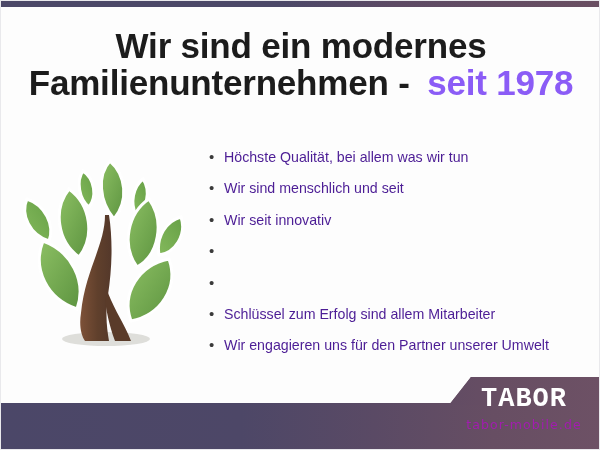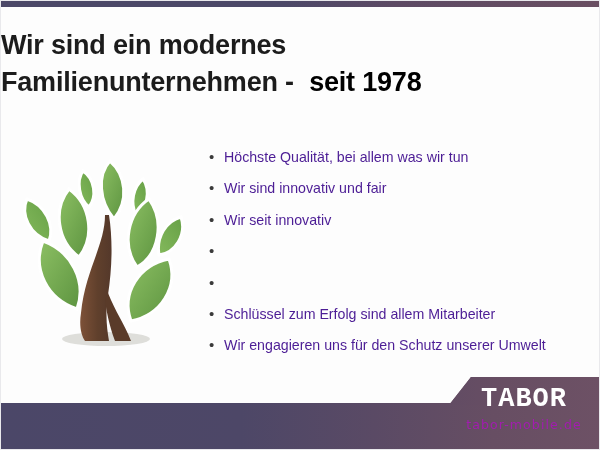--- a/index.html
+++ b/index.html
@@ -33,32 +33,32 @@
     height: 6px;
     background: linear-gradient(to right, #4c4868 0%, #4c4868 47%, #5d4a64 66%, #6a4f62 100%);
   }
 
   
   .headline {
     position: absolute;
     left: 0;
     top: 26px;
     width: 600px;
-    text-align: left;
-    font-size: 27px;
+    text-align: center;
+    font-size: 35px;
     font-weight: bold;
     line-height: 37px;
     color: #1c1c1c;
     letter-spacing: -0.2px;
   }
   .headline .line2 {
     display: block;
   }
   .accent-green {
-    color: #000000;
+    color: #8b5cf6;
     margin-left: 8px;
   }
 
   
   .tree-wrap {
     position: absolute;
     left: 8px;
     top: 152px;
     width: 190px;
     height: 196px;
@@ -199,39 +199,39 @@
     </svg>
   </div>
 
   <div class="bullets">
     <div class="bullet-row">
       <span class="bullet-dot">•</span>
       <span class="bullet-text">Höchste Qualität, bei allem was wir tun</span>
     </div>
     <div class="bullet-row">
       <span class="bullet-dot">•</span>
-      <span class="bullet-text">Wir sind innovativ und fair</span>
+      <span class="bullet-text">Wir sind menschlich und seit</span>
     </div>
     <div class="bullet-row">
       <span class="bullet-dot">•</span>
       <span class="bullet-text">Wir seit innovativ</span>
     </div>
     <div class="bullet-row">
       <span class="bullet-dot">•</span>
     </div>
     <div class="bullet-row">
       <span class="bullet-dot">•</span>
     </div>
     <div class="bullet-row">
       <span class="bullet-dot">•</span>
       <span class="bullet-text">Schlüssel zum Erfolg sind allem Mitarbeiter</span>
     </div>
     <div class="bullet-row">
       <span class="bullet-dot">•</span>
-      <span class="bullet-text">Wir engagieren uns für den Schutz unserer Umwelt</span>
+      <span class="bullet-text">Wir engagieren uns für den Partner unserer Umwelt</span>
     </div>
   </div>
 
   <div class="bottom-bar"></div>
   <div class="logo-notch"></div>
   <div class="logo-block">
     <span class="logo-word">TABOR</span>
     <span class="logo-tagline">tabor-mobile.de</span>
   </div>
 

